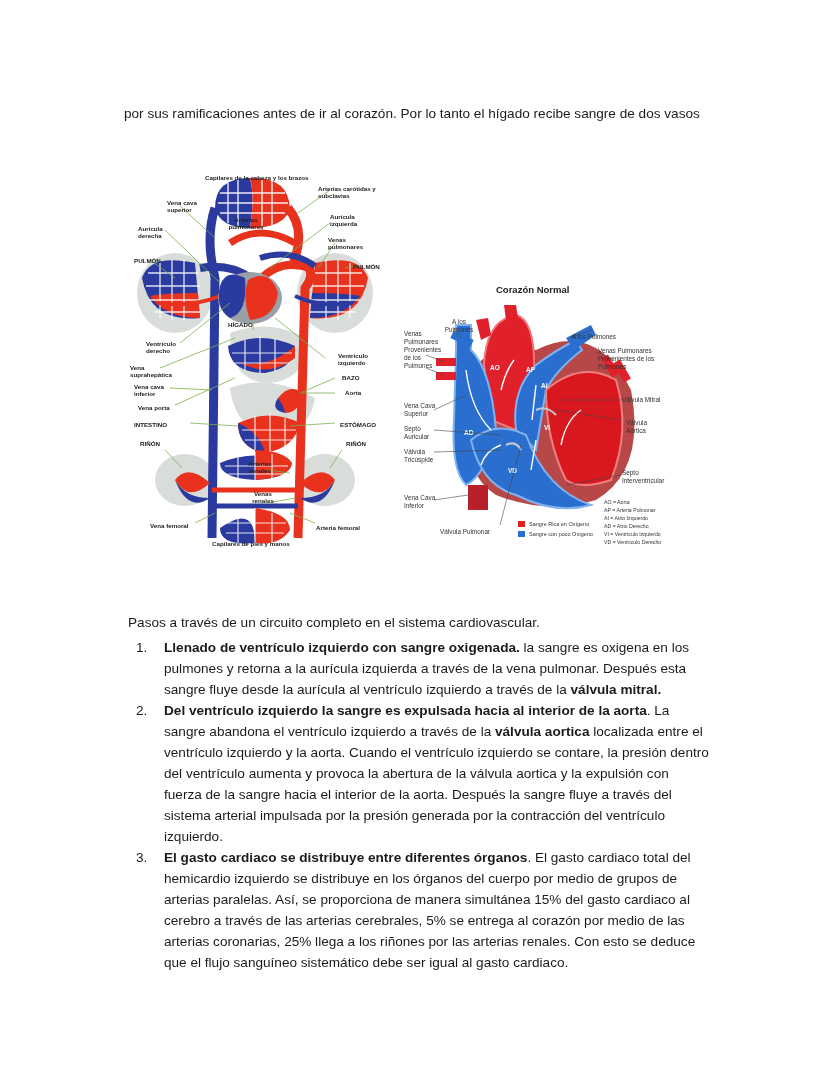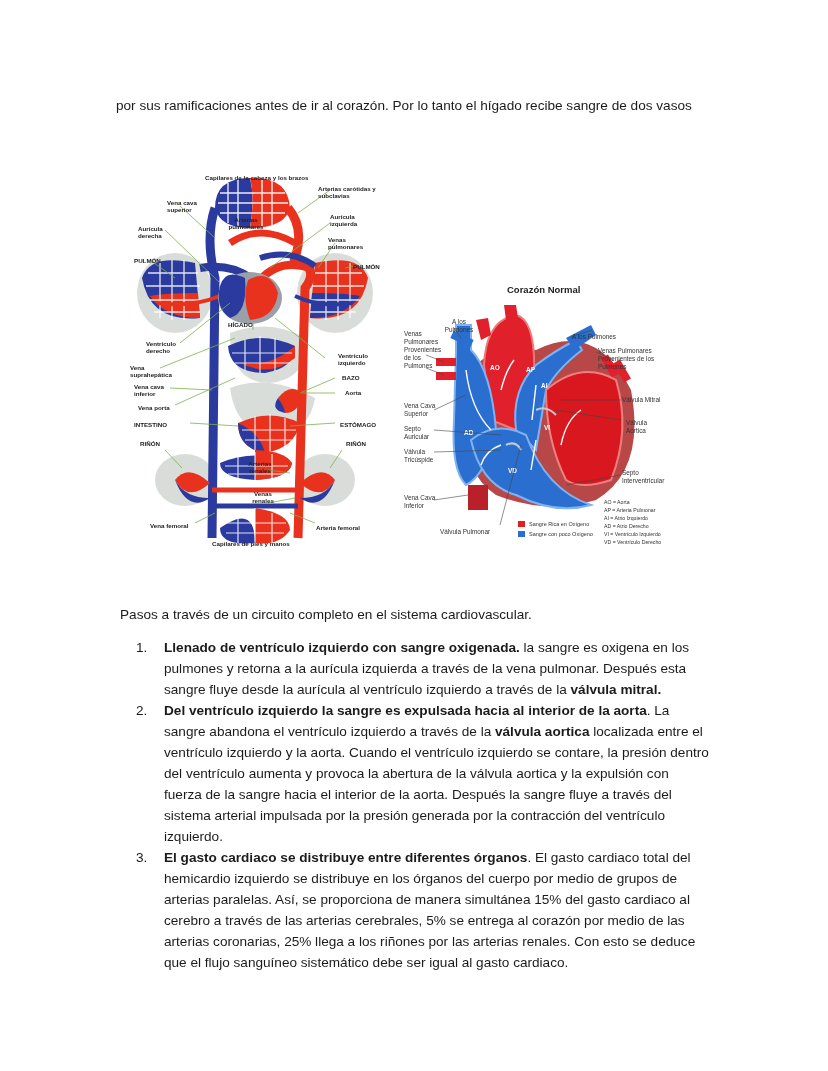--- a/index.html
+++ b/index.html
@@ -1,25 +1,25 @@
 <!DOCTYPE html>
 <html><head>
 <meta charset="utf-8">
 <style>
   html, body { margin: 0; padding: 0; background: #ffffff; }
   body { width: 828px; height: 1071px; position: relative; overflow: hidden;
          font-family: "Liberation Sans", sans-serif; color: #1a1a1a; }
   .page-text { font-family: "Liberation Sans", sans-serif; font-size: 13.6px; line-height: 21px; color: #1b1b1b; }
   .intro { position: absolute; left: 116px; top: 95px; width: 600px; }
-  .intro p { margin: 0; }
+  .intro p { margin: 8px; }
   .fig-left { position: absolute; left: 120px; top: 168px; width: 270px; height: 386px; }
   .fig-right { position: absolute; left: 396px; top: 280px; width: 290px; height: 275px; }
   .lbl { position: absolute; font-family: "Liberation Sans", sans-serif; font-weight: bold; font-size: 6.2px; line-height: 7px; color: #222; white-space: nowrap; }
   .rlbl { position: absolute; font-family: "Liberation Sans", sans-serif; font-size: 6.4px; line-height: 8px; color: #333; white-space: nowrap; }
-  .heart-title { position: absolute; left: 100px; top: 4px; font-weight: bold; font-size: 9.5px; color: #222; font-family: "Liberation Sans", sans-serif; margin-left: 11px; }
+  .heart-title { position: absolute; left: 100px; top: 4px; font-weight: bold; font-size: 9.5px; color: #222; font-family: "Liberation Sans", sans-serif; }
   .steps-title { position: absolute; left: 116px; top: 600px; }
   .steps { position: absolute; left: 136px; top: 637px; width: 574px; margin: 0; padding: 0; list-style: none; }
   .steps li { position: relative; padding-left: 28px; margin: 0; }
   .steps .num { position: absolute; left: 0; top: 0; }
   b { font-weight: bold; text-align: right; }
   .legend-row { position: absolute; display: flex; align-items: center; gap: 4px; }
   .sw { width: 7px; height: 6px; display: inline-block; }
 </style>
 </head>
 <body>
@@ -240,21 +240,21 @@
   <div style="position:absolute;left:208px;top:218px;font-size:5.2px;line-height:8px;color:#333;font-family:'Liberation Sans',sans-serif">
     <div>AO = Aorta</div>
     <div>AP = Arteria Pulmonar</div>
     <div>AI = Atrio Izquierdo</div>
     <div>AD = Atrio Derecho</div>
     <div>VI = Ventrículo Izquierdo</div>
     <div>VD = Ventrículo Derecho</div>
   </div>
 </div>
 
-<p class="steps-title page-text" style="margin:4px">Pasos a través de un circuito completo en el sistema cardiovascular.</p>
+<p class="steps-title page-text" style="margin:12px">Pasos a través de un circuito completo en el sistema cardiovascular.</p>
 <ol class="steps page-text">
   <li>
     <span class="num">1.</span>
     <b>Llenado de ventrículo izquierdo con sangre oxigenada.</b><span> la sangre es oxigena en los pulmones y retorna a la aurícula izquierda a través de la vena pulmonar. Después esta sangre fluye desde la aurícula al ventrículo izquierdo a través de la </span><b>válvula mitral.</b><span></span>
   </li>
   <li>
     <span class="num">2.</span>
     <b>Del ventrículo izquierdo la sangre es expulsada hacia al interior de la aorta</b><span>. La sangre abandona el ventrículo izquierdo a través de la </span><b>válvula aortica</b><span> localizada entre el ventrículo izquierdo y la aorta. Cuando el ventrículo izquierdo se contare, la presión dentro del ventrículo aumenta y provoca la abertura de la válvula aortica y la expulsión con fuerza de la sangre hacia el interior de la aorta. Después la sangre fluye a través del sistema arterial impulsada por la presión generada por la contracción del ventrículo izquierdo.</span>
   </li>
   <li>

